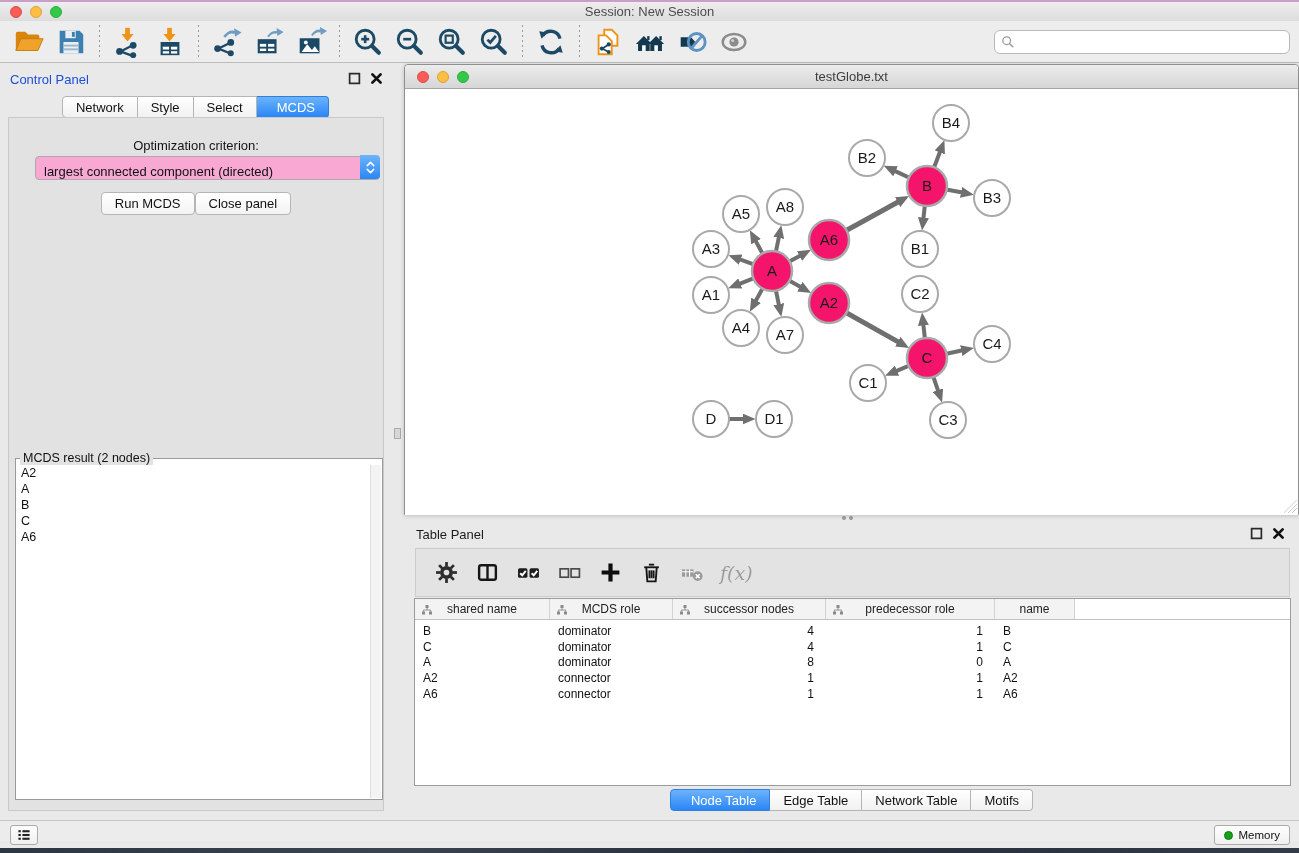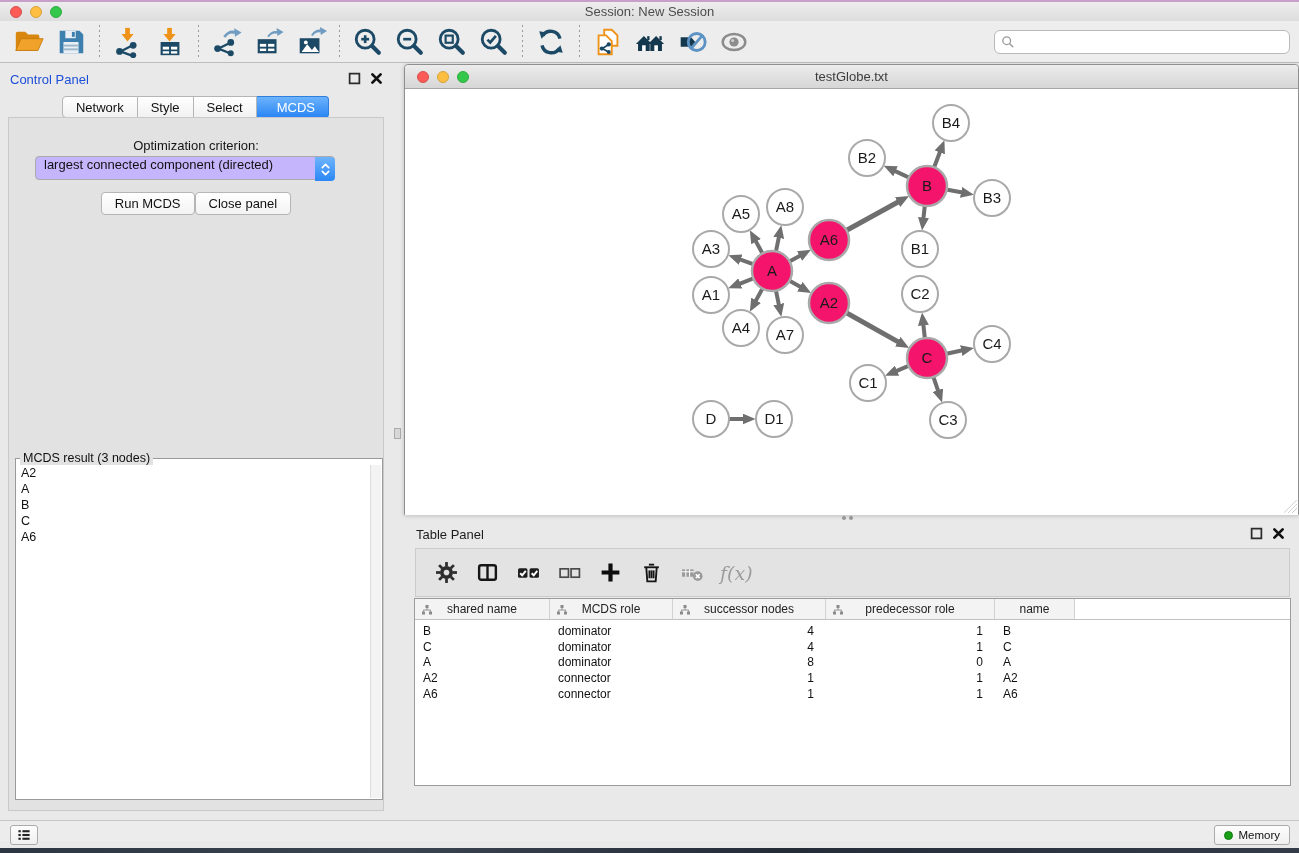--- a/index.html
+++ b/index.html
@@ -47,22 +47,22 @@
     background:linear-gradient(#ffffff,#f1f1f1); border:1px solid #b5b5b5; border-left:none;
     white-space:nowrap; }
   .seg .tab:first-child { border-left:1px solid #b5b5b5; border-radius:4px 0 0 4px; }
   .seg .tab:last-child  { border-radius:0 4px 4px 0; }
   .seg .tab.active { background:linear-gradient(#6cb3fd,#2a86f4); color:#fff; border-color:#2f7fdd;padding-left:20px; }
 
   #cp-tabs { position:absolute; top:33px; left:0; width:100%; display:flex; justify-content:center; }
   #cp-content { position:absolute; left:8px; top:54px; width:376px; height:694px;
     background:#e2e2e2; border:1px solid #c9c9c9; }
   #opt-label { position:absolute; top:20px; width:100%; text-align:center; font-size:13px; color:#141414; }
-  #criterion-select { position:absolute; left:26px; top:38px; width:300px; height:24px;
-    background:#c4b5fd; border:1px solid #ababab; border-radius:4px; display:flex; align-items:flex-start; }
+  #criterion-select { position:absolute; left:26px; top:38px; width:345px; height:24px;
+    background:#f9a8d4; border:1px solid #ababab; border-radius:4px; display:flex; align-items:flex-end; }
   #criterion-select .val { flex:1; font-size:13px; color:#111; padding-left:8px; white-space:nowrap; }
   #criterion-select .stepper { width:20px; height:24px; margin-right:-1px; border-radius:0 4px 4px 0;
     background:linear-gradient(#6db4fd,#2b87f5); display:flex; align-items:center; justify-content:center; }
   .mac-btn { height:23px; padding:0 13px; background:linear-gradient(#ffffff,#f3f3f3);
     border:1px solid #b5b5b5; border-radius:4px; font-size:13px; color:#111;
     font-family:"Liberation Sans",sans-serif; }
   #cp-buttons { position:absolute; top:74px; width:100%; display:flex; justify-content:center; }
 
   #mcds-fieldset { position:absolute; left:6px; top:340px; width:368px; height:342px;
     border:1px solid #9a9a9a; background:#fff; }
@@ -379,21 +379,21 @@
           <path d="M2.5 6 L6 2.5 L9.5 6" fill="none" stroke="#fff" stroke-width="1.8" stroke-linecap="round" stroke-linejoin="round"></path>
           <path d="M2.5 10 L6 13.5 L9.5 10" fill="none" stroke="#fff" stroke-width="1.8" stroke-linecap="round" stroke-linejoin="round"></path>
         </svg>
       </span>
     </div>
     <div id="cp-buttons">
       <button class="mac-btn">Run MCDS</button>
       <button class="mac-btn">Close panel</button>
     </div>
     <div id="mcds-fieldset">
-      <span id="mcds-legend">MCDS result (3 nodes)</span>
+      <span id="mcds-legend">MCDS result (2 nodes)</span>
       <div id="mcds-list">
           <div class="li">A2</div>
           <div class="li">A</div>
           <div class="li">B</div>
           <div class="li">C</div>
           <div class="li">A6</div>
         </div>
       <div id="mcds-scroll"></div>
     </div>
   </div>
@@ -697,20 +697,26 @@
         </div>
         <div class="tr">
           <div class="td" style="width: 135px; text-align: left; padding: 0px 0px 0px 8px;">A6</div>
           <div class="td" style="width: 123px; text-align: left; padding: 0px 0px 0px 8px;">connector</div>
           <div class="td" style="width: 153px; text-align: right; padding: 0px 12px 0px 0px;">1</div>
           <div class="td" style="width: 169px; text-align: right; padding: 0px 12px 0px 0px;">1</div>
           <div class="td" style="width: 80px; text-align: left; padding: 0px 0px 0px 8px;">A6</div>
         </div>
       </div>
   </div>
+  <div id="tp-tabs" class="seg">
+      <span class="tab active">Node Table</span>
+      <span class="tab">Edge Table</span>
+      <span class="tab">Network Table</span>
+      <span class="tab">Motifs</span>
+    </div>
 </div>
 
 <div id="status-bar" class="abs">
   <div id="task-btn">
     <svg viewBox="0 0 20 20">
       <g fill="#222">
           <rect x="3" y="4" width="3" height="2.6"></rect>
           <rect x="8" y="4" width="9" height="2.6"></rect>
       <rect x="3" y="8.7" width="3" height="2.6"></rect>
           <rect x="8" y="8.7" width="9" height="2.6"></rect>

